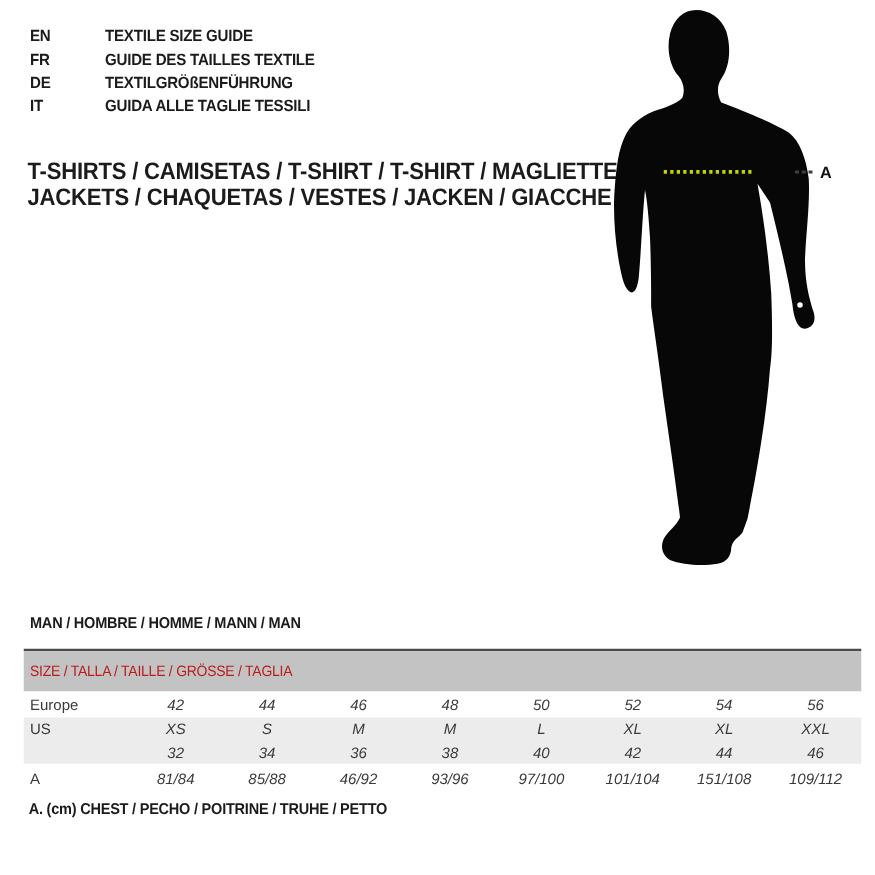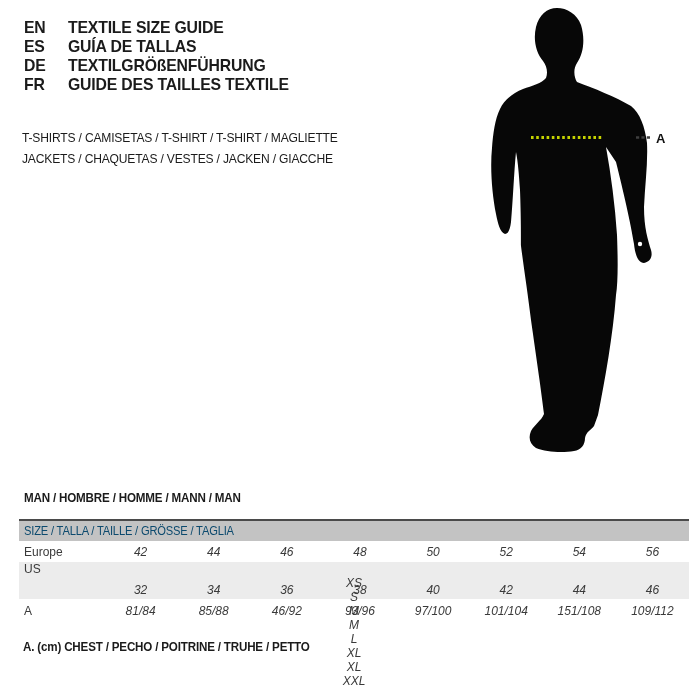--- a/index.html
+++ b/index.html
@@ -4,66 +4,66 @@
 <style>
   html,body{margin:0;padding:0;}
   body{
     width:700px;height:700px;background:#ffffff;position:relative;overflow:hidden;
     font-family:"Liberation Sans", sans-serif;color:#1b1b1b;
   }
   .condensed{transform:scaleX(0.93);transform-origin:0 50%;letter-spacing:-0.2px;white-space:nowrap;}
 
   
   .lang-block{position:absolute;left:24px;top:19px;}
-  .lang-row{display:flex;height:18.8px;align-items:center;font-size:17px;font-weight:700;}
+  .lang-row{display:flex;height:18.8px;align-items:center;font-size:13px;font-weight:700;gap:16px;}
   .lang-code{width:44px;}
 
   
-  .garment-block{position:absolute;left:22px;top:127px;font-size:13px;font-weight:400;line-height:21px;}
+  .garment-block{position:absolute;left:22px;top:127px;font-size:19px;font-weight:700;line-height:21px;}
 
   
   .figure-wrap{position:absolute;left:470px;top:0px;width:215px;height:470px;}
 
   
   .section-title{position:absolute;left:24px;top:491px;font-size:12.5px;font-weight:700;}
 
   
   .size-table{position:absolute;left:19px;top:519px;width:670px;border-top:2px solid #4a4a4a;font-size:12px;color:#3a3a3a;}
-  .size-table .thead{height:20px;background:#c3c3c3;display:flex;align-items:center;padding-left:5px;color:#0c4a6e;}
+  .size-table .thead{height:32px;background:#c3c3c3;display:flex;align-items:center;padding-left:5px;color:#b91c1c;}
   .size-table .row{display:flex;align-items:stretch;}
   .size-table .row.shaded{background:#ececec;}
   .row-europe{height:21px;text-align:right;}
-  .row-us{height:18px;flex-direction:column;}
+  .row-us{height:18px;}
   .row-num{height:19px;}
   .row-a{height:23px;}
   .size-table .lbl{width:80px;padding-left:5px;display:flex;align-items:center;}
   .size-table .cell{flex:1;display:flex;align-items:center;justify-content:center;font-style:italic;}
 
   
   .footnote{position:absolute;left:23px;top:640px;font-size:12.5px;font-weight:700;}
 </style>
 </head>
 <body>
 
 <div class="lang-block">
   <div class="lang-row">
     <span class="lang-code condensed">EN</span>
     <span class="condensed">TEXTILE SIZE GUIDE</span>
   </div>
   <div class="lang-row">
-    <span class="lang-code condensed">ES</span>
-    <span class="condensed">GUÍA DE TALLAS</span>
+    <span class="lang-code condensed">FR</span>
+    <span class="condensed">GUIDE DES TAILLES TEXTILE</span>
   </div>
   <div class="lang-row">
     <span class="lang-code condensed">DE</span>
     <span class="condensed">TEXTILGRÖßENFÜHRUNG</span>
   </div>
   <div class="lang-row">
-    <span class="lang-code condensed">FR</span>
-    <span class="condensed">GUIDE DES TAILLES TEXTILE</span>
+    <span class="lang-code condensed">IT</span>
+    <span class="condensed">GUIDA ALLE TAGLIE TESSILI</span>
   </div>
 </div>
 
 <div class="garment-block">
   <div class="condensed">T-SHIRTS / CAMISETAS / T-SHIRT / T-SHIRT / MAGLIETTE</div>
   <div class="condensed">JACKETS / CHAQUETAS / VESTES / JACKEN / GIACCHE</div>
 </div>
 
 <div class="figure-wrap">
   <svg width="215" height="470" viewBox="470 0 215 470" xmlns="http://www.w3.org/2000/svg">

